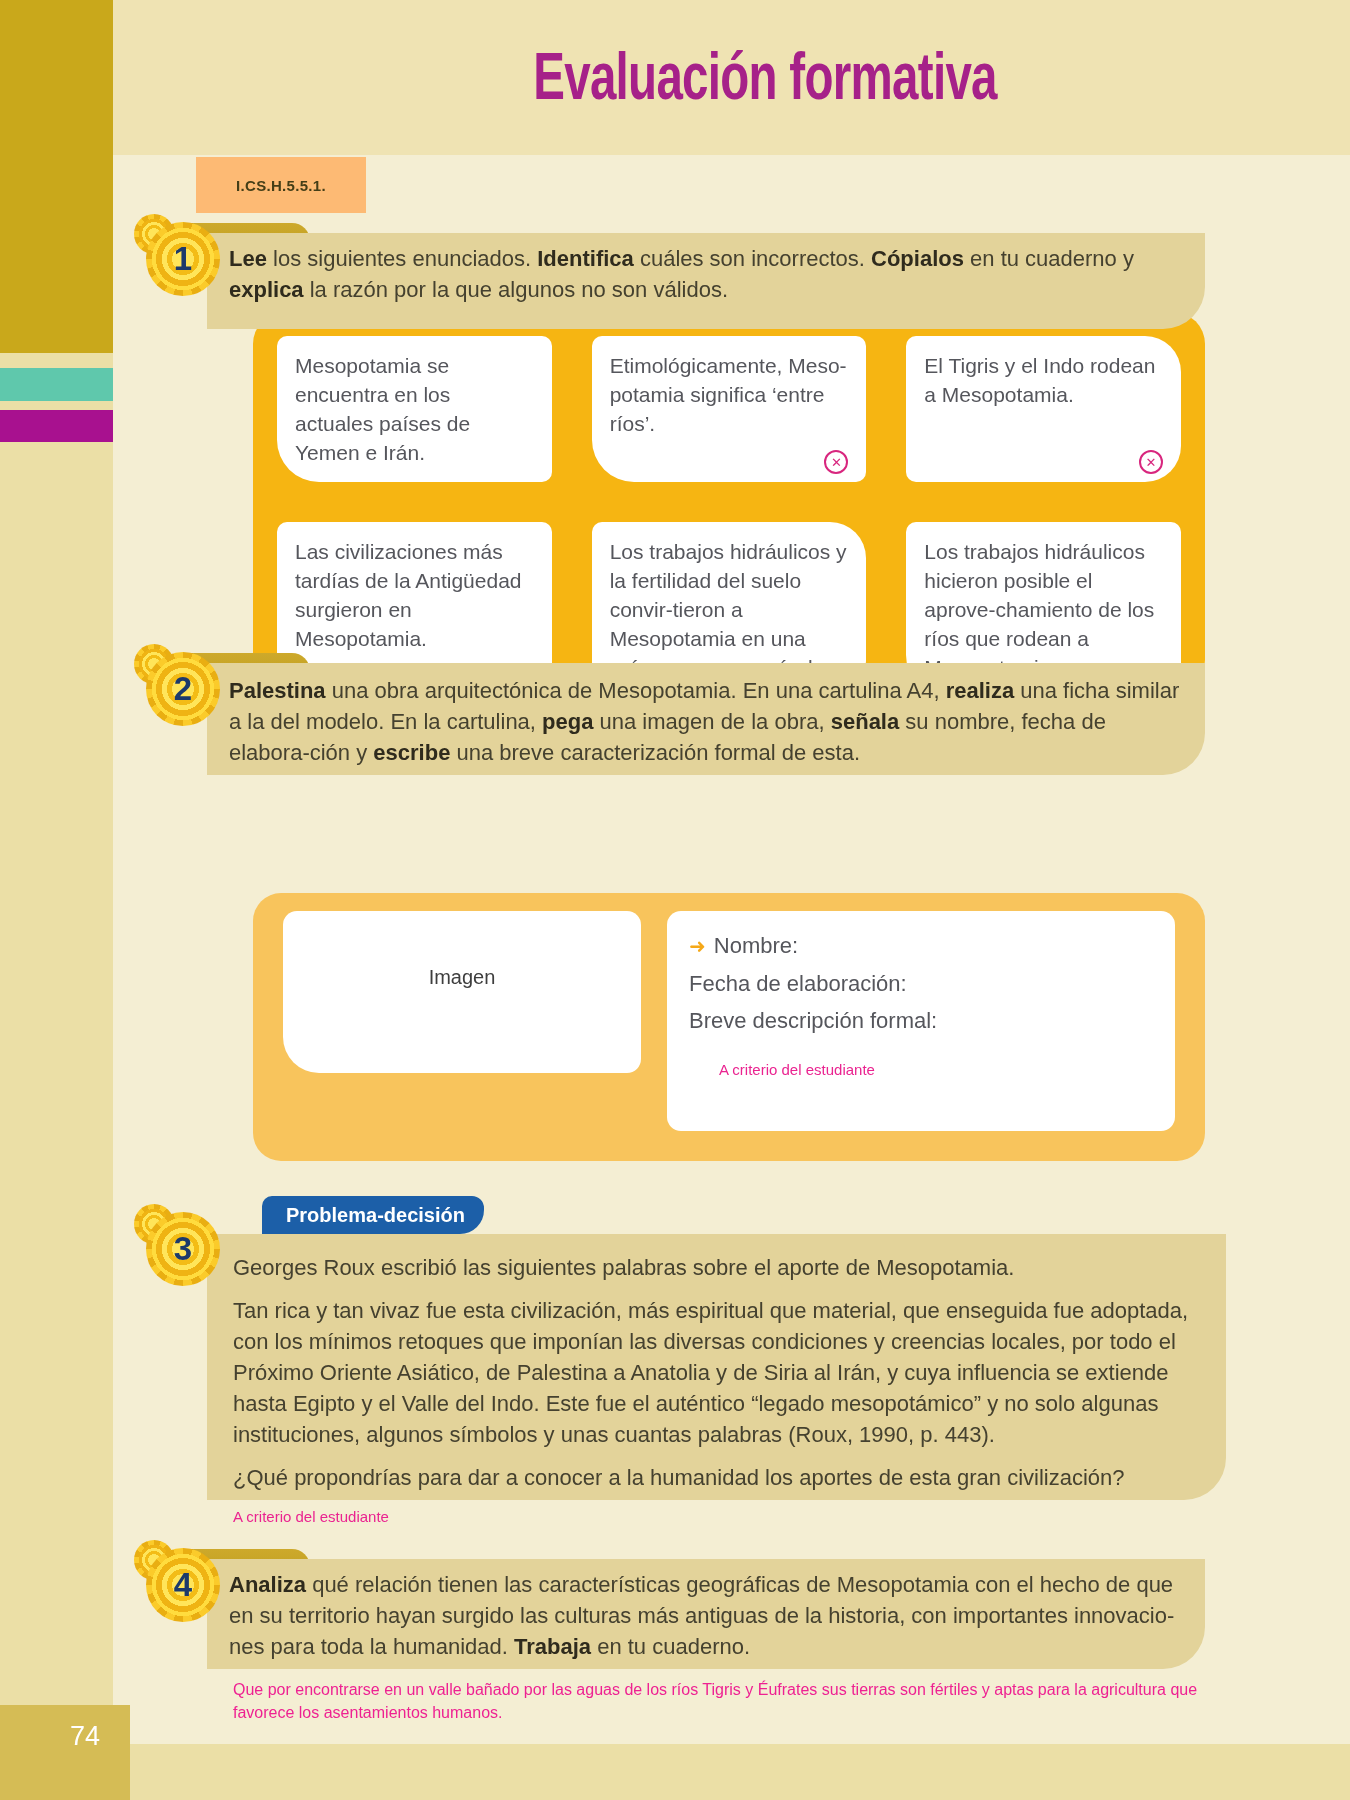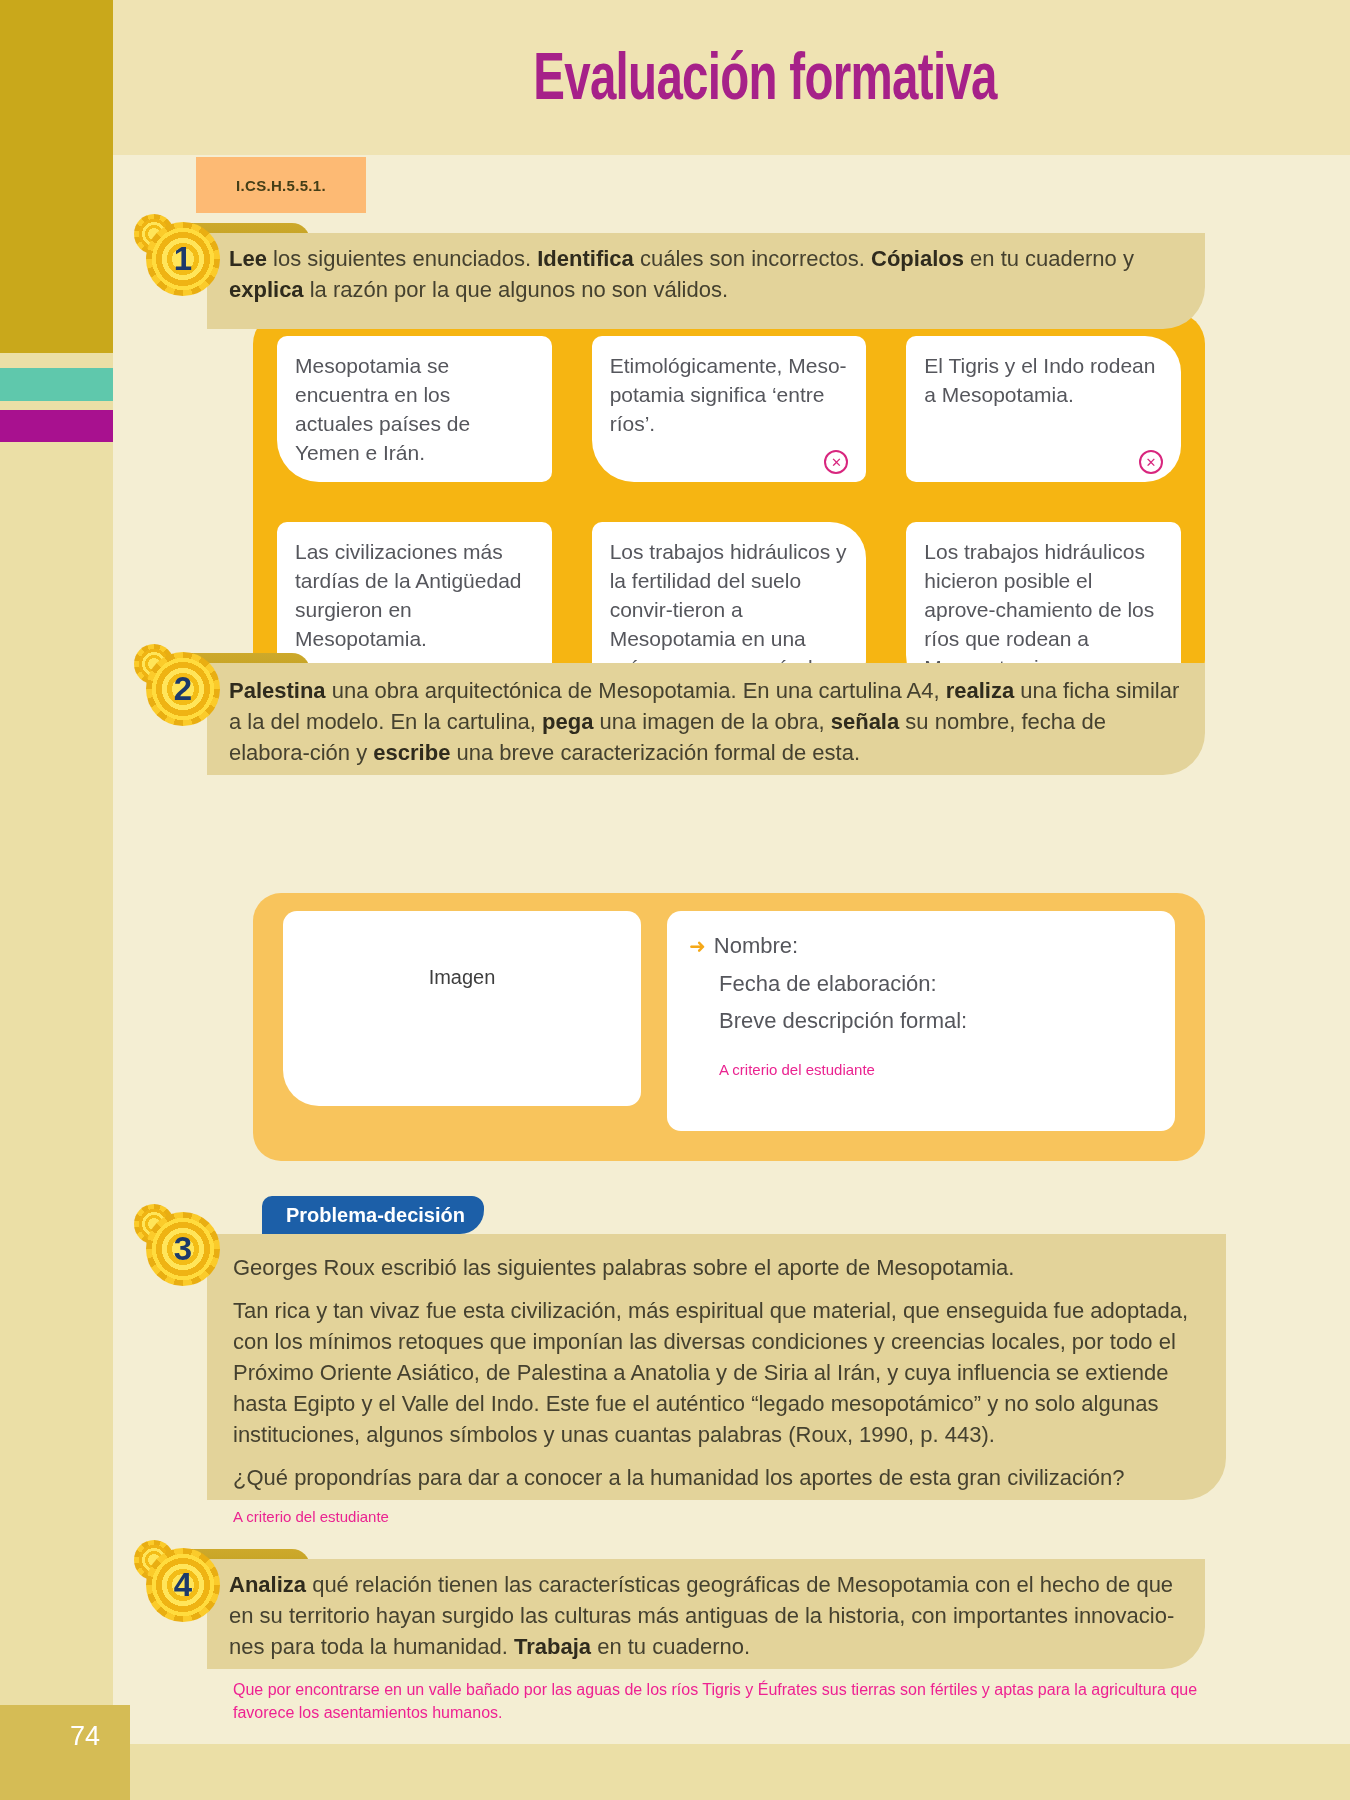--- a/index.html
+++ b/index.html
@@ -56,28 +56,28 @@
     padding:15px 18px;font-size:21px;line-height:29px;color:#55565C;
     border-radius:10px 10px 10px 42px;}
   .scard.rcol{border-radius:10px 36px 36px 10px;}
   .xmark{position:absolute;right:18px;bottom:8px;width:24px;height:24px;
     border:2px solid #D8267E;border-radius:50%;color:#D8267E;font-size:13px;
     display:flex;align-items:center;justify-content:center;box-sizing:border-box;}
 
   
   .model-wrap{left:253px;top:893px;width:952px;height:268px;background:#F8C45C;
     border-radius:28px;}
-  .model-img{position:absolute;left:30px;top:18px;width:358px;height:195px;
+  .model-img{position:absolute;left:30px;top:18px;width:358px;height:162px;
     background:#FFFFFF;border-radius:14px 14px 14px 36px;box-sizing:border-box;
     padding-top:55px;text-align:center;font-size:20px;color:#3E3E3E;}
   .model-info{position:absolute;left:414px;top:18px;width:508px;height:220px;
     background:#FFFFFF;border-radius:14px;box-sizing:border-box;padding:16px 22px;
     font-size:22px;line-height:37px;color:#55565C;}
   .arrow-ic{color:#F5A818;font-size:20px;margin-right:8px;}
-  .indent{margin-left:30px;}
+  .indent{}
   .pink-note{color:#EA2390;font-size:15px;}
   .model-info .pink-note{margin:22px 0 0 30px;line-height:18px;}
 
   
   .blue-tab{left:262px;top:1196px;width:222px;height:38px;background:#1C5FA8;
     border-radius:10px 12px 24px 0;color:#FFFFFF;font-weight:bold;font-size:20px;
     line-height:38px;padding-left:24px;box-sizing:border-box;z-index:3;}
   .q-box p{margin:0 0 12px 0;}
   .q-box p:last-child{margin:0;}
 

